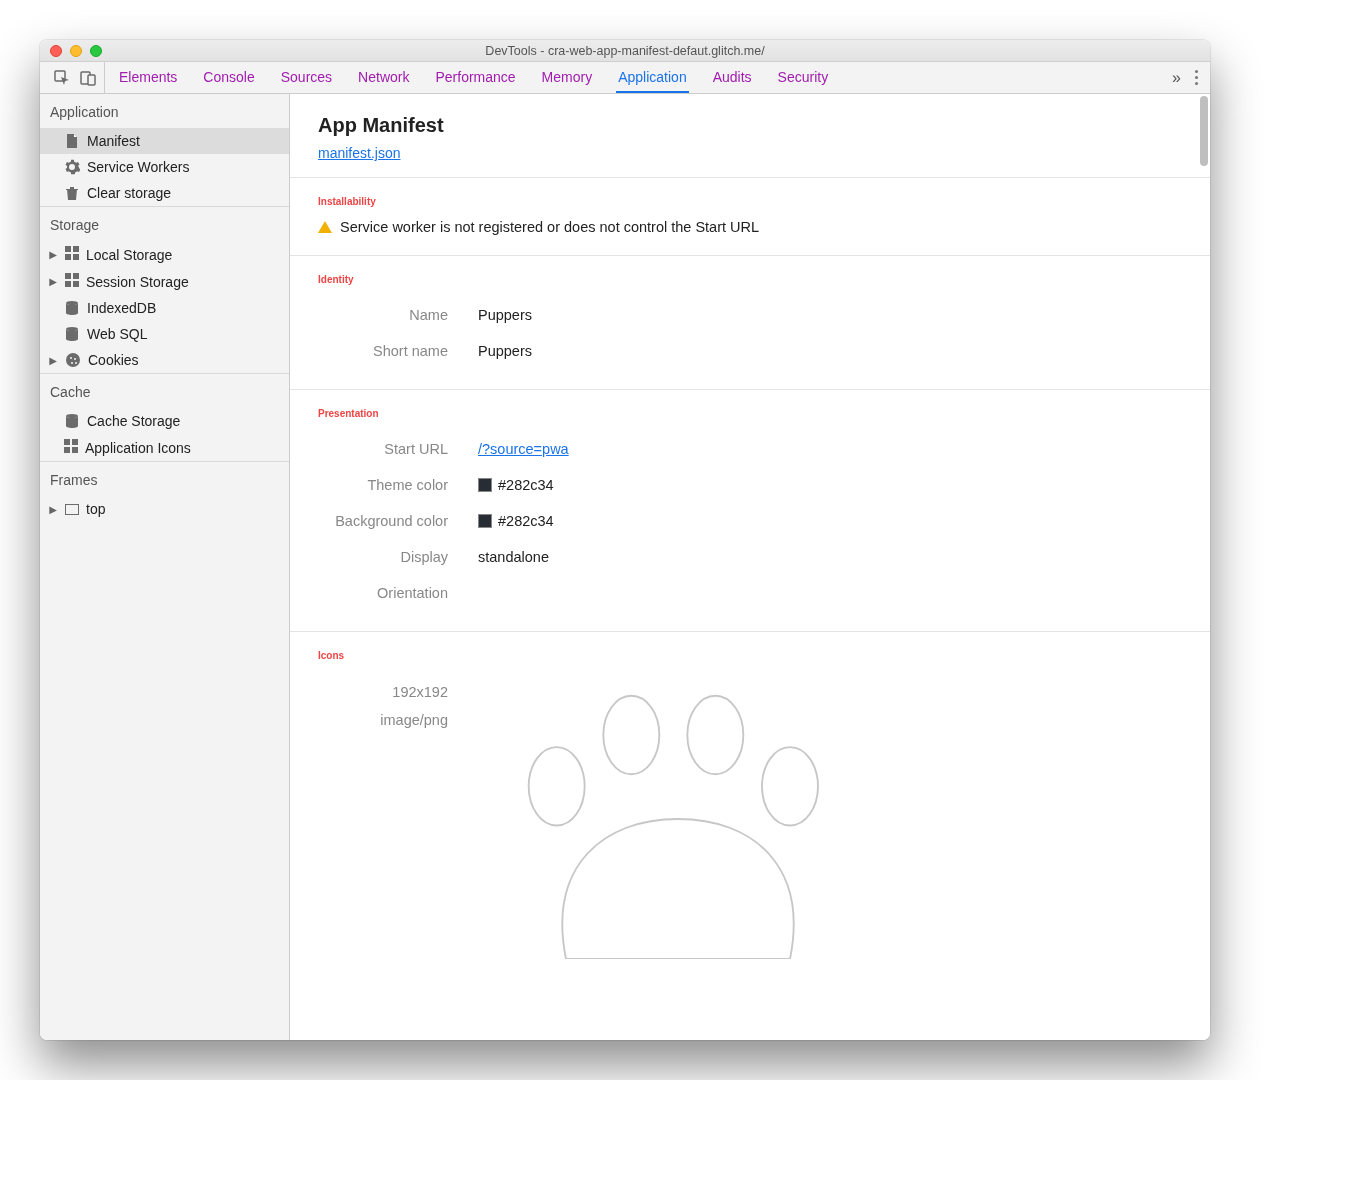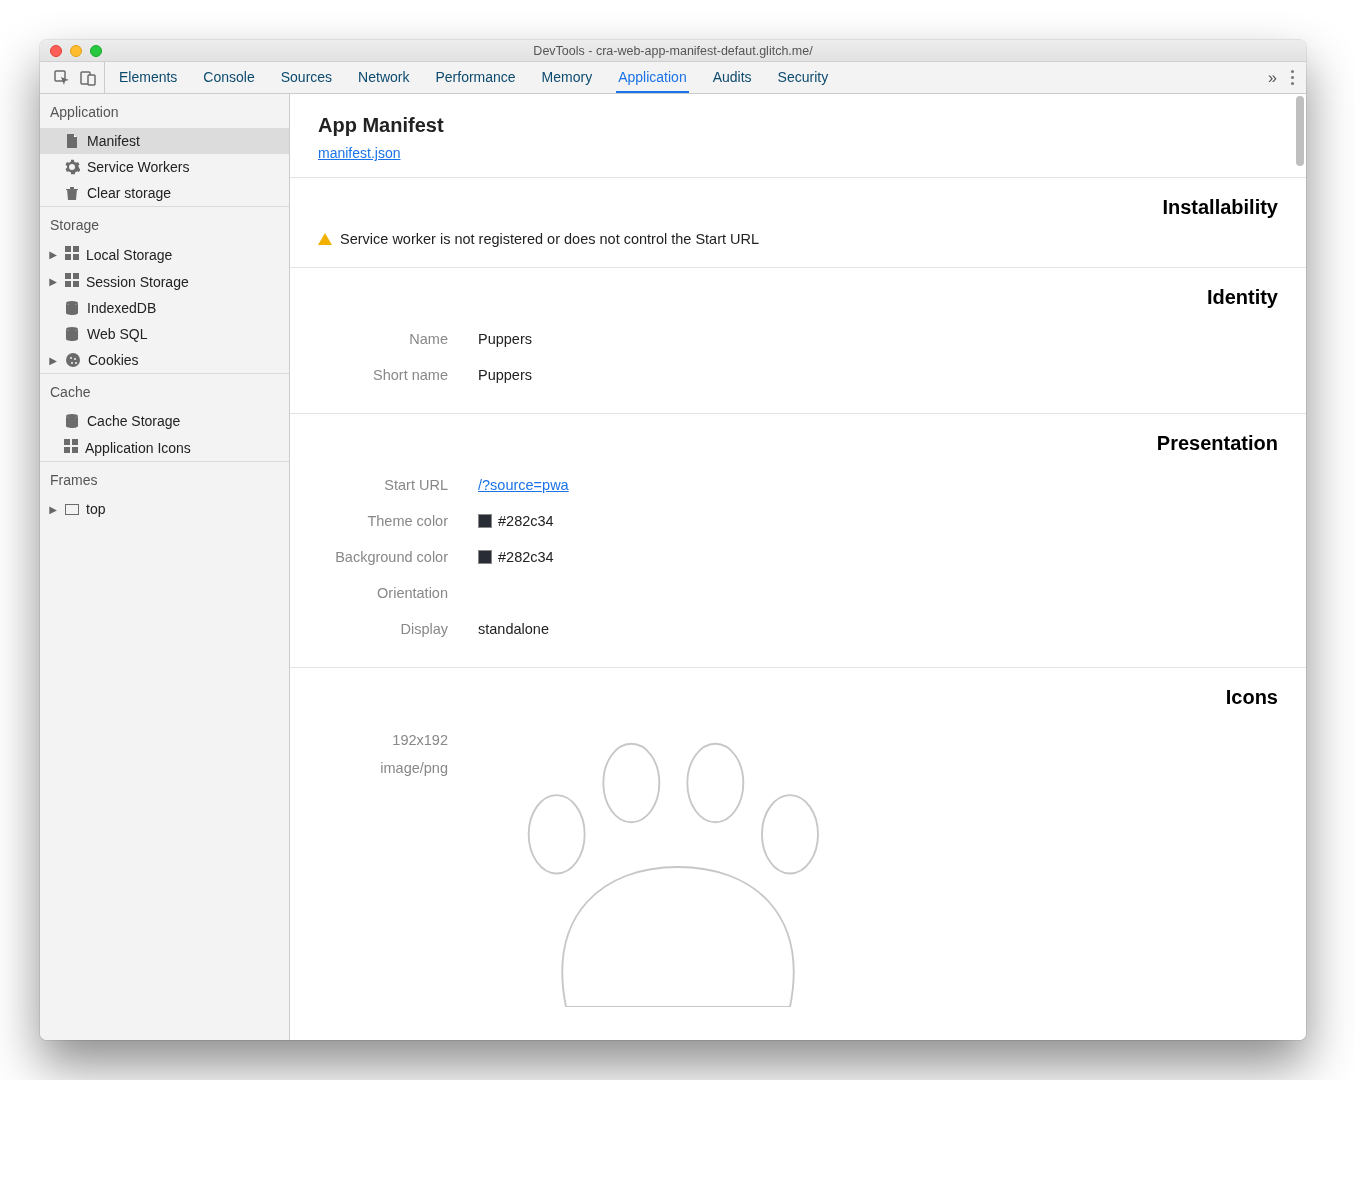--- a/index.html
+++ b/index.html
@@ -4,21 +4,21 @@
 <style>
   * { box-sizing: border-box; margin: 0; padding: 0; }
   body {
     font-family: -apple-system, BlinkMacSystemFont, "Segoe UI", Helvetica, Arial, sans-serif;
     background: #fff;
     padding: 40px;
     font-size: 14px;
     color: #222;
   }
   .window {
-    width: 1266px;
+    width: 1170px;
     height: 1000px;
     background: #fff;
     border-radius: 7px;
     box-shadow: 0 25px 50px rgba(0,0,0,0.45), 0 0 0 1px rgba(0,0,0,0.08);
     overflow: hidden;
     display: flex;
     flex-direction: column;
   }
   
   .titlebar {
@@ -46,21 +46,21 @@
     display: flex;
     align-items: stretch;
     padding: 0 6px;
   }
   .tabbar .toolbar-icons {
     display: flex; align-items: center; gap: 10px; padding: 0 8px;
     border-right: 1px solid #ccc; margin-right: 12px;
   }
   .tabbar .tabs { display: flex; align-items: stretch; gap: 22px; }
   .tab {
-    display: flex; align-items: center; font-size: 14px; color: #0c4a6e;
+    display: flex; align-items: center; font-size: 14px; color: #a21caf;
     border-bottom: 2px solid transparent; cursor: default; padding: 0 2px;
   }
   .tab.active { color: #1a73e8; border-bottom-color: #1a73e8; }
   .tabbar .spacer { flex: 1; }
   .tabbar .right-icons { display: flex; align-items: center; gap: 14px; padding-right: 6px; }
   .kebab { display: flex; flex-direction: column; gap: 3px; }
   .kebab span { width: 3px; height: 3px; background: #777; border-radius: 50%; }
   .chevrons::after { content: "»"; font-size: 16px; color: #555; }
 
   
@@ -91,21 +91,21 @@
   }
   .content h1 {
     font-size: 20px; font-weight: 600; padding: 20px 28px 8px;
   }
   .manifest-link { padding: 0 28px 16px; }
   .manifest-link a { color: #1a73e8; text-decoration: underline; font-size: 14px; margin-top: 33px; }
 
   .panel-section {
     border-top: 1px solid #e4e4e4; padding: 18px 28px 20px;
   }
-  .panel-section h2 { font-size: 20px; font-weight: 600; color: #000000; margin-bottom: 12px; text-align: right; }
+  .panel-section h2 { font-size: 10px; font-weight: 600; color: #ef4444; margin-bottom: 12px; }
   .warning-row { display: flex; align-items: center; gap: 8px; font-size: 14.5px; color: #222; }
   .warn-tri {
     width: 0; height: 0; border-left: 7px solid transparent; border-right: 7px solid transparent;
     border-bottom: 12px solid #f2b100; position: relative;
   }
   .kv-row { display: flex; align-items: center; padding: 10px 0; font-size: 14.5px; }
   .kv-label { width: 160px; text-align: right; color: #888; padding-right: 30px; }
   .kv-value { color: #222; display: flex; align-items: center; gap: 6px; }
   .kv-value a { color: #1a73e8; text-decoration: underline; text-align: center; }
   .swatch { width: 14px; height: 14px; border: 1px solid #888; display: inline-block; }
@@ -329,26 +329,26 @@
           </div>
         </div>
         <div class="kv-row">
           <div class="kv-label">Background color</div>
           <div class="kv-value">
             <span class="swatch" style="background:#282c34"></span>
             <span>#282c34</span>
           </div>
         </div>
         <div class="kv-row">
+          <div class="kv-label">Display</div>
+          <div class="kv-value">standalone</div>
+        </div>
+        <div class="kv-row">
           <div class="kv-label">Orientation</div>
           <div class="kv-value"></div>
-        </div>
-        <div class="kv-row">
-          <div class="kv-label">Display</div>
-          <div class="kv-value">standalone</div>
         </div>
       </div>
 
       <div class="panel-section">
         <h2>Icons</h2>
         <div class="icons-panel">
           <div class="icons-meta">
             <div>192x192</div>
             <div>image/png</div>
           </div>

